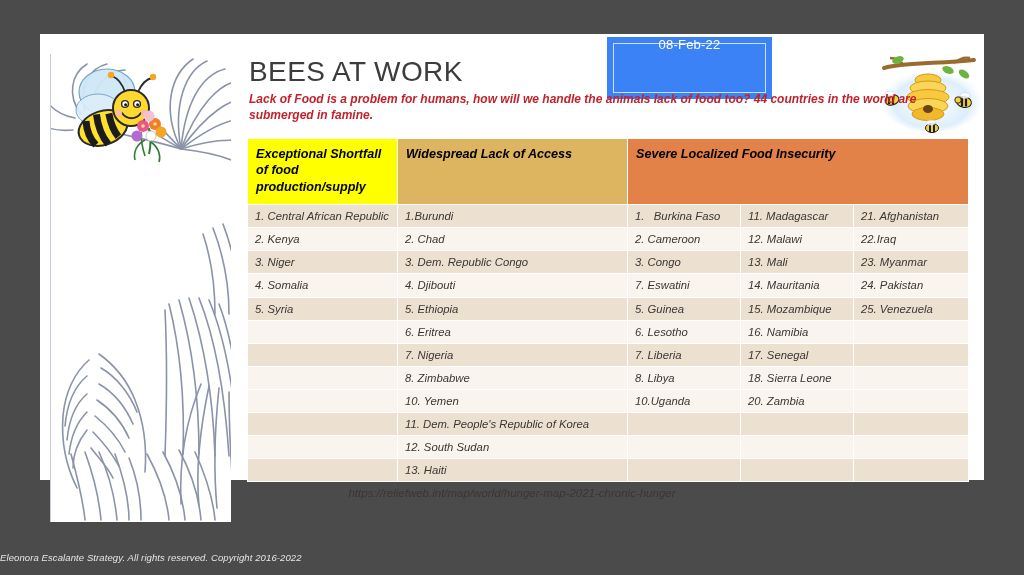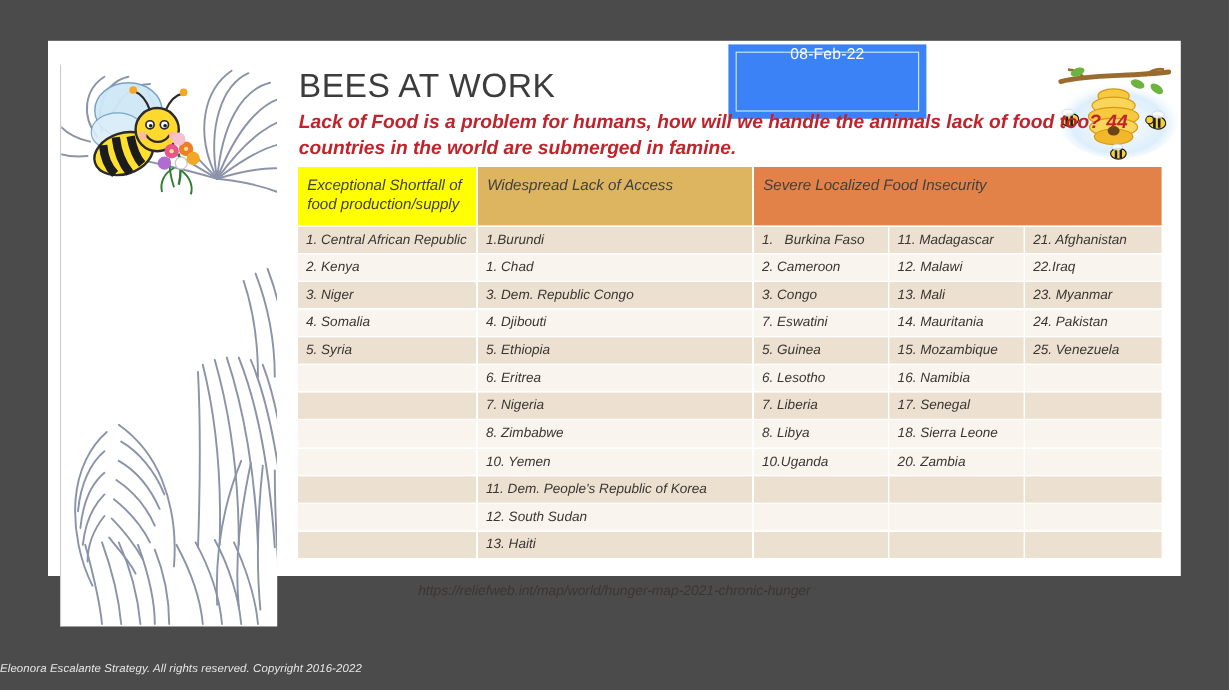--- a/index.html
+++ b/index.html
@@ -75,21 +75,21 @@
     color: #3c3c3c;
     font-weight: 400;
     letter-spacing: 0.4px;
     white-space: nowrap;
   }
   #subtitle {
     position: absolute;
     left: 209px;
     top: 58px;
     width: 735px;
-    font-size: 16px;
+    font-size: 12px;
     line-height: 1.33;
     font-weight: bold;
     font-style: italic;
     color: #c1232b;
     z-index: 4;
   }
 
   
   #hive-art {
     position: absolute;
@@ -117,23 +117,23 @@
     font-style: italic;
     color: #3a3632;
     vertical-align: top;
     line-height: 1.25;
     height: 14px;
     overflow: hidden;
     white-space: pre;
   }
   #famine-table thead td {
     font-size: 12.6px;
-    font-weight: normal;
+    font-weight: bold;
     font-style: italic;
-    color: #404040;
+    color: #000000;
     padding: 7px 8px 9px 8px;
     vertical-align: top;
     line-height: 1.3;
     white-space: normal;
   }
   .h-yellow { background: #ffff00; }
   .h-tan    { background: #ddb45f; }
   .h-orange { background: #e28249; }
   .band-a { background: #ece0d1; }
   .band-b { background: #faf4ee; }
@@ -360,21 +360,21 @@
     <tbody id="table-body">
         <tr>
           <td class="band-a">1. Central African Republic</td>
           <td class="band-a">1.Burundi</td>
           <td class="band-a">1.   Burkina Faso</td>
           <td class="band-a">11. Madagascar</td>
           <td class="band-a">21. Afghanistan</td>
         </tr>
         <tr>
           <td class="band-b">2. Kenya</td>
-          <td class="band-b">1. Chad</td>
+          <td class="band-b">2. Chad</td>
           <td class="band-b">2. Cameroon</td>
           <td class="band-b">12. Malawi</td>
           <td class="band-b">22.Iraq</td>
         </tr>
         <tr>
           <td class="band-a">3. Niger</td>
           <td class="band-a">3. Dem. Republic Congo</td>
           <td class="band-a">3. Congo</td>
           <td class="band-a">13. Mali</td>
           <td class="band-a">23. Myanmar</td>

